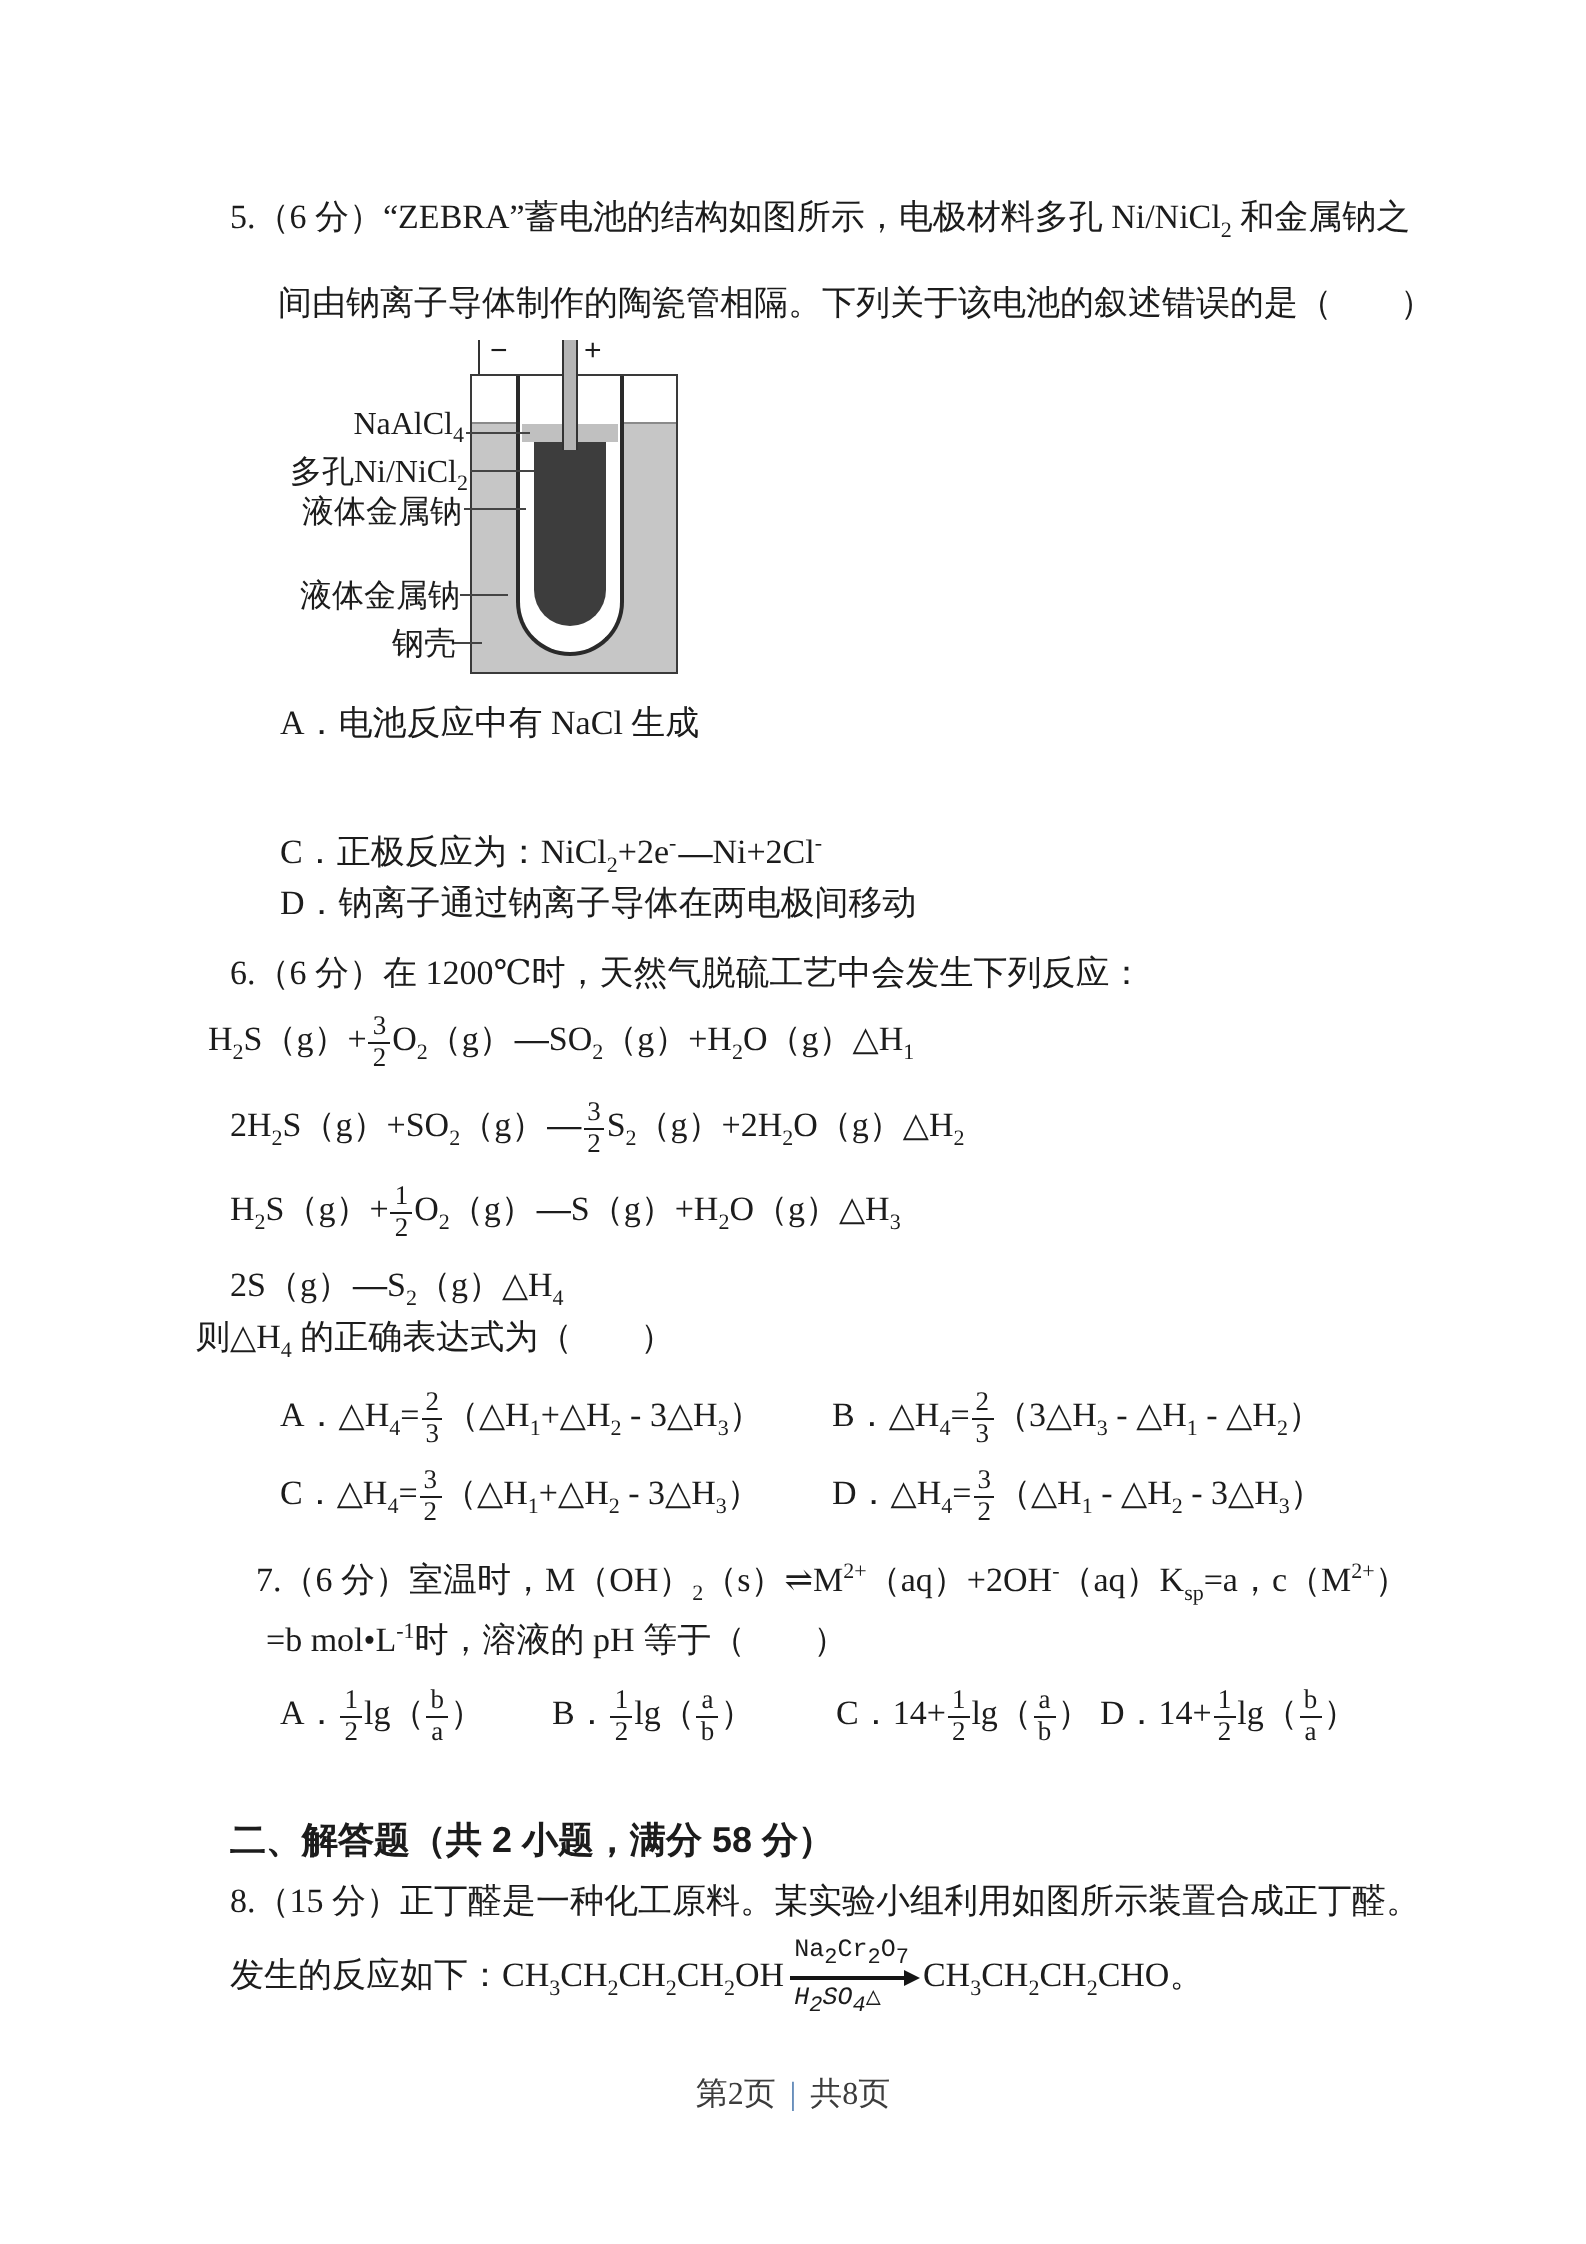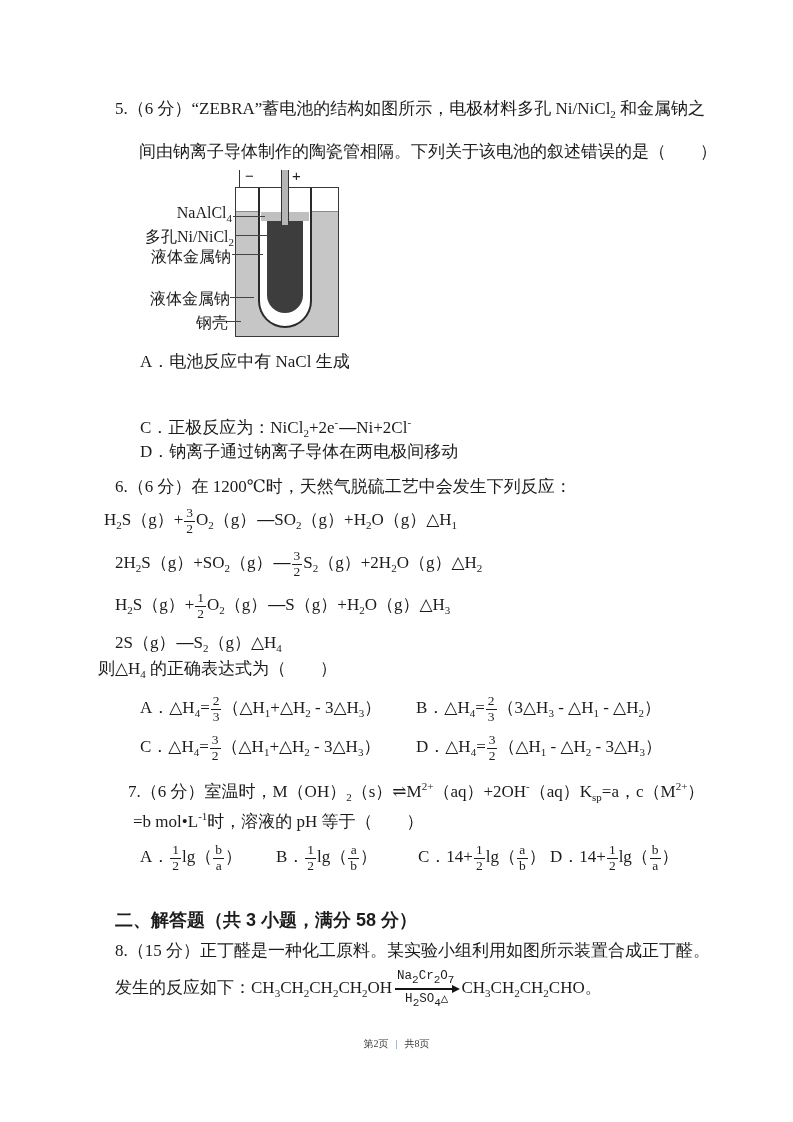--- a/index.html
+++ b/index.html
@@ -28,25 +28,25 @@
   .bat-dark{position:absolute;left:267px;top:221px;width:36px;height:92px;background:#3d3d3d;border-radius:0 0 18px 18px;}
   .bat-pluslead{position:absolute;left:281px;top:170px;width:8px;height:55px;background:#b5b5b5;border-left:1px solid #333;border-right:1px solid #333;box-sizing:border-box;}
   .bat-minuslead{position:absolute;left:239px;top:170px;width:1px;height:18px;background:#333;}
   .term{position:absolute;font-size:15px;line-height:16px;font-family:"Liberation Sans",sans-serif;}
   .dlab{position:absolute;text-align:right;font-size:16px;line-height:19px;white-space:nowrap;}
   .dline{position:absolute;height:1px;background:#444;}
   
   .rxn{display:inline-block;vertical-align:middle;text-align:center;margin:0 3px;}
   .rtop,.rbot{display:block;font-family:"Liberation Mono","DejaVu Sans Mono",monospace;font-size:12.5px;line-height:1.15;}
   .rtop{padding:0 4px 1px 2px;}
-  .rbot{display:flex;justify-content:center;padding:2px 2px 0;}
+  .rbot{display:flex;justify-content:flex-start;padding:2px 2px 0;font-style:italic;}
   .rline{display:block;height:2px;background:#151515;position:relative;margin-top:1px;}
   .rline:after{content:"";position:absolute;right:-2px;top:-3px;width:0;height:0;border-left:8px solid #151515;border-top:4px solid transparent;border-bottom:4px solid transparent;}
   .sechead{position:absolute;white-space:nowrap;font-family:"Liberation Sans",sans-serif;font-weight:bold;font-size:18px;line-height:24px;}
-  .footer{position:absolute;left:0;top:1037px;width:793px;text-align:center;font-size:10px;color:#3c3c3c;}
+  .footer{position:absolute;left:0;top:1037px;width:793px;text-align:center;font-size:16px;color:#3c3c3c;}
   .footer .sep{color:#4f7cb0;padding:0 7px;}
 </style>
 </head>
 <body>
 
 <div class="page">
 
   <div class="line" style="left:115px;top:98px;">5.（6 分）“ZEBRA”蓄电池的结构如图所示，电极材料多孔 Ni/NiCl<sub>2</sub> 和金属钠之</div>
   <div class="line" style="left:139px;top:141px;">间由钠离子导体制作的陶瓷管相隔。下列关于该电池的叙述错误的是（　　）</div>
 
@@ -96,21 +96,21 @@
 
   <div class="line" style="left:128px;top:775px;text-align:center;">7.（6 分）室温时，M（OH）<sub>2</sub>（s）⇌M<sup>2+</sup>（aq）+2OH<sup>-</sup>（aq）K<sub>sp</sub>=a，c（M<sup>2+</sup>）</div>
   <div class="line" style="left:133px;top:805px;">=b mol•L<sup>-1</sup>时，溶液的 pH 等于（　　）</div>
   <div class="row" style="top:839px;">
     <span class="opt" style="left:140px;">A．<span class="fr"><i>1</i><u>2</u></span>lg（<span class="fr"><i>b</i><u>a</u></span>）</span>
     <span class="opt" style="left:276px;">B．<span class="fr"><i>1</i><u>2</u></span>lg（<span class="fr"><i>a</i><u>b</u></span>）</span>
     <span class="opt" style="left:418px;">C．14+<span class="fr"><i>1</i><u>2</u></span>lg（<span class="fr"><i>a</i><u>b</u></span>）</span>
     <span class="opt" style="left:550px;">D．14+<span class="fr"><i>1</i><u>2</u></span>lg（<span class="fr"><i>b</i><u>a</u></span>）</span>
   </div>
 
-  <div class="sechead" style="left:115px;top:908px;">二、解答题（共 3 小题，满分 58 分）</div>
+  <div class="sechead" style="left:115px;top:908px;">二、解答题（共 2 小题，满分 58 分）</div>
 
   <div class="line" style="left:115px;top:940px;">8.（15 分）正丁醛是一种化工原料。某实验小组利用如图所示装置合成正丁醛。</div>
   <div class="eqline" style="left:115px;top:966px;height:44px;line-height:44px;">
     <span>发生的反应如下：CH<sub>3</sub>CH<sub>2</sub>CH<sub>2</sub>CH<sub>2</sub>OH</span><span class="rxn"><span class="rtop">Na<sub>2</sub>Cr<sub>2</sub>O<sub>7</sub></span><span class="rline"></span><span class="rbot">
           <span>H<sub>2</sub>SO<sub>4</sub></span>
           <span>△</span>
         </span></span><span>CH<sub>3</sub>CH<sub>2</sub>CH<sub>2</sub>CHO。</span>
   </div>
 
   <div class="footer">

